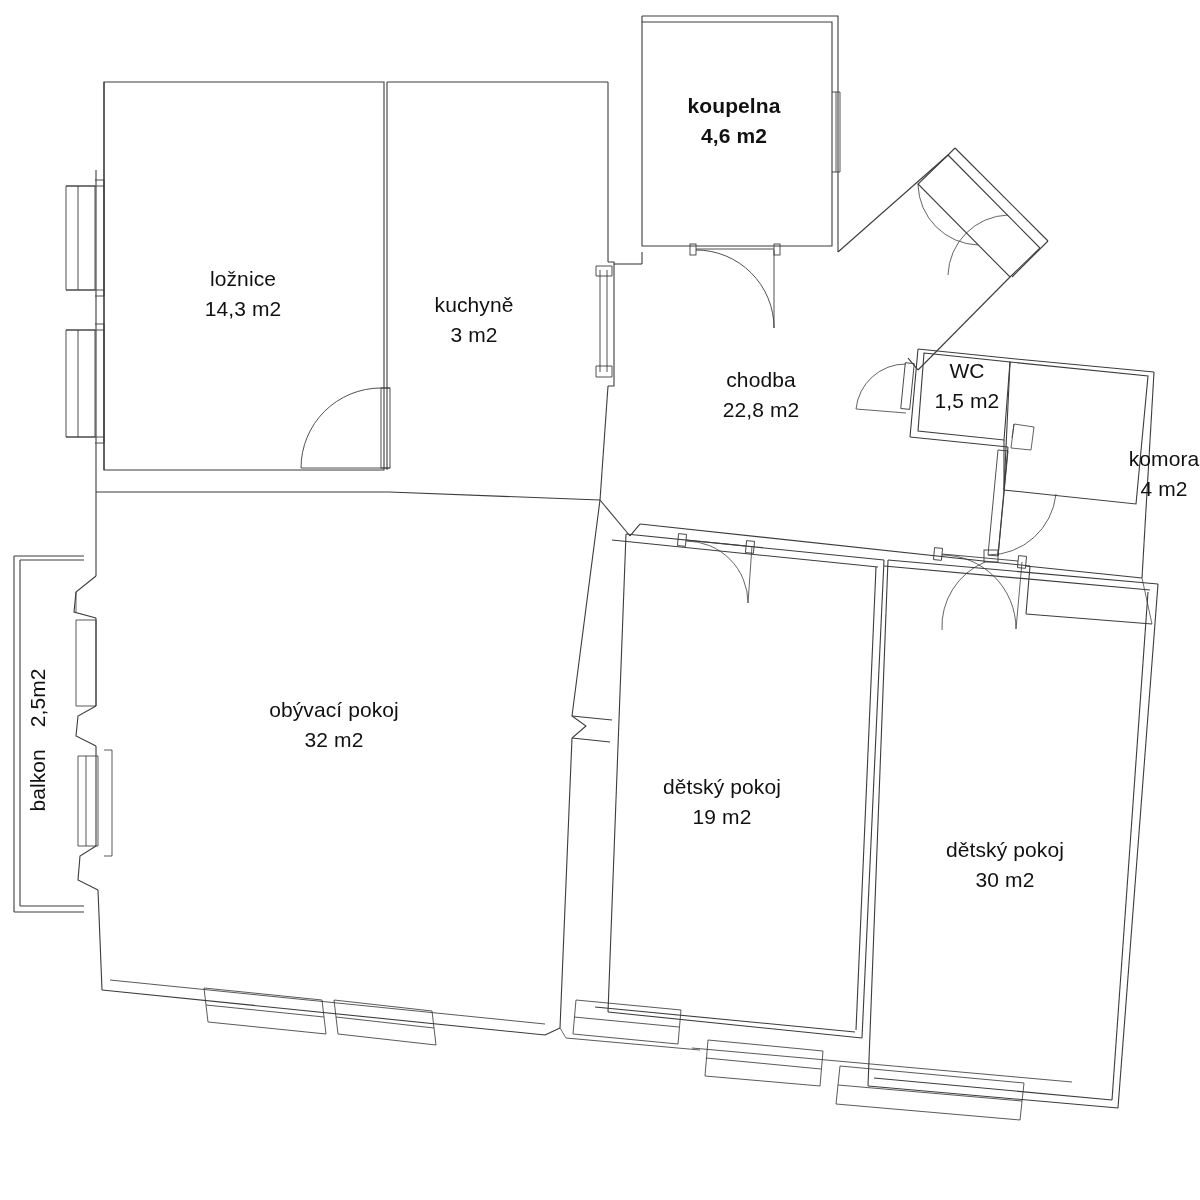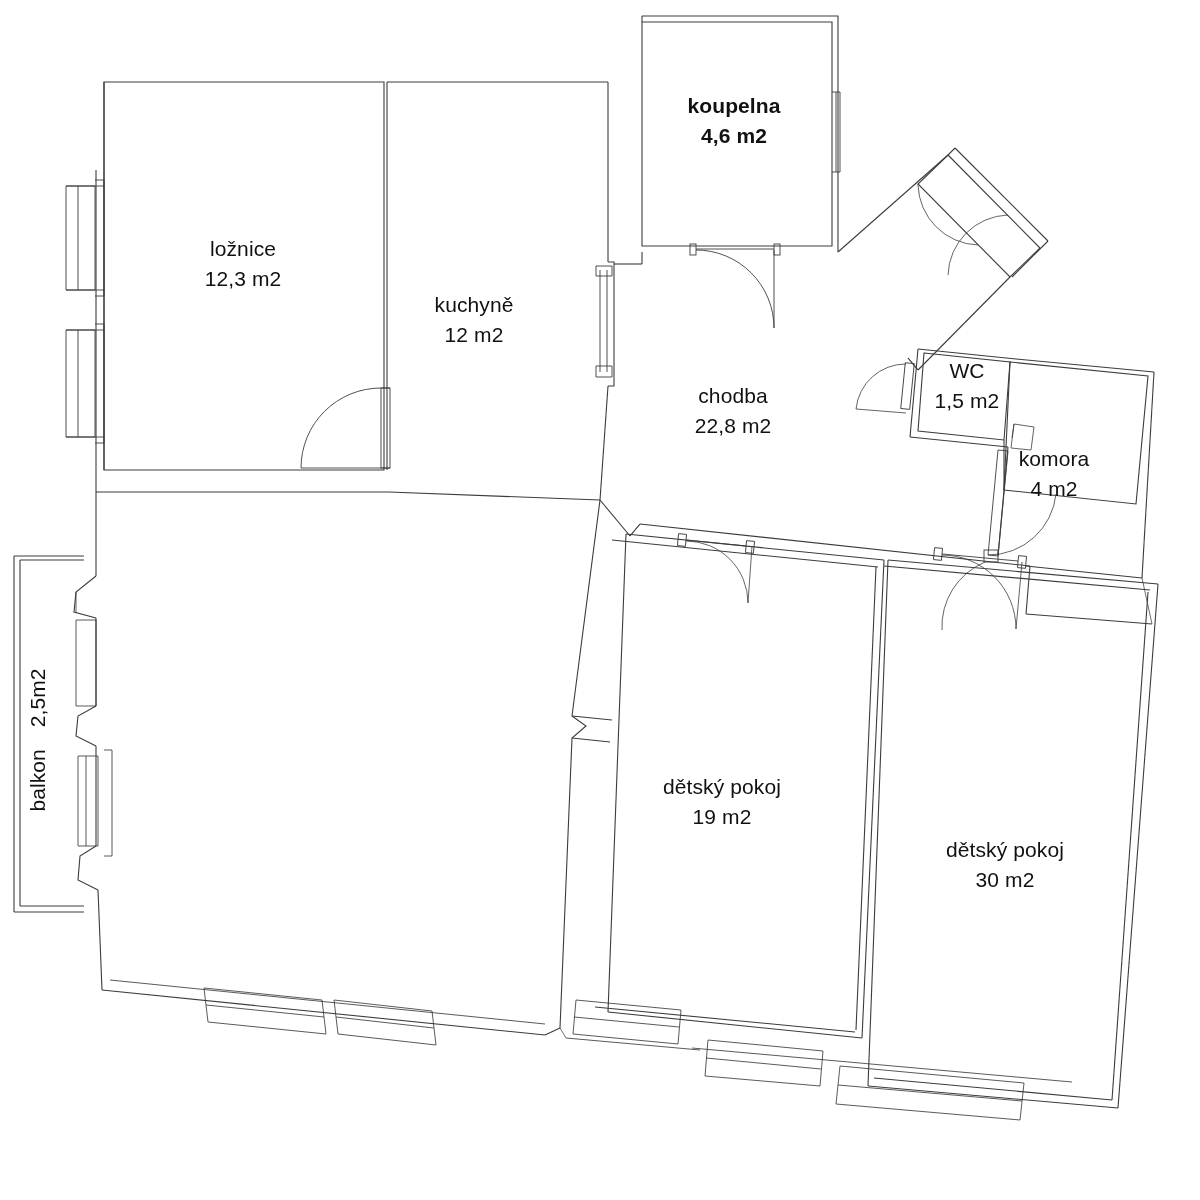--- a/index.html
+++ b/index.html
@@ -286,50 +286,54 @@
       <g stroke-width="0.75">
         <path d="M630 536 L640 524"></path>
         <path d="M908 358 L918 370"></path>
         <path d="M560 1028 L566 1038"></path>
         <path d="M1142 578 L1152 624"></path>
       </g>
 
     </g>
   </svg>
 
-  <div class="room-label" style="left:243px; top:264px;text-align:center;">
+  <div class="room-label" style="left:243px; top:294px;text-align:center;">
     <span class="lbl-name">ložnice</span>
-    <span class="lbl-area">12,3 m2</span>
+    <span class="lbl-area">14,3 m2</span>
   </div>
 
   <div class="room-label" style="left:474px; top:320px;">
     <span class="lbl-name">kuchyně</span>
-    <span class="lbl-area">12 m2</span>
+    <span class="lbl-area">3 m2</span>
   </div>
 
   <div class="room-label" style="left:734px; top:121px;font-weight:bold;">
     <span class="lbl-name">koupelna</span>
     <span class="lbl-area">4,6 m2</span>
   </div>
 
-  <div class="room-label" style="left:733px; top:395px;margin-top:16px;">
+  <div class="room-label" style="left:761px; top:395px;">
     <span class="lbl-name">chodba</span>
     <span class="lbl-area">22,8 m2</span>
   </div>
 
   <div class="room-label" style="left:967px; top:386px;">
     <span class="lbl-name">WC</span>
     <span class="lbl-area">1,5 m2</span>
   </div>
 
-  <div class="room-label" style="left:1054px; top:474px;">
+  <div class="room-label" style="left:1164px; top:474px;">
     <span class="lbl-name">komora</span>
     <span class="lbl-area">4 m2</span>
   </div>
 
+  <div class="room-label" style="left:334px; top:725px;">
+    <span class="lbl-name">obývací pokoj</span>
+    <span class="lbl-area">32 m2</span>
+  </div>
 
   <div class="room-label" style="left:722px; top:802px;">
     <span class="lbl-name">dětský pokoj</span>
     <span class="lbl-area">19 m2</span>
   </div>
 
   <div class="room-label" style="left:1005px; top:865px;">
     <span class="lbl-name">dětský pokoj</span>
     <span class="lbl-area">30 m2</span>
   </div>

